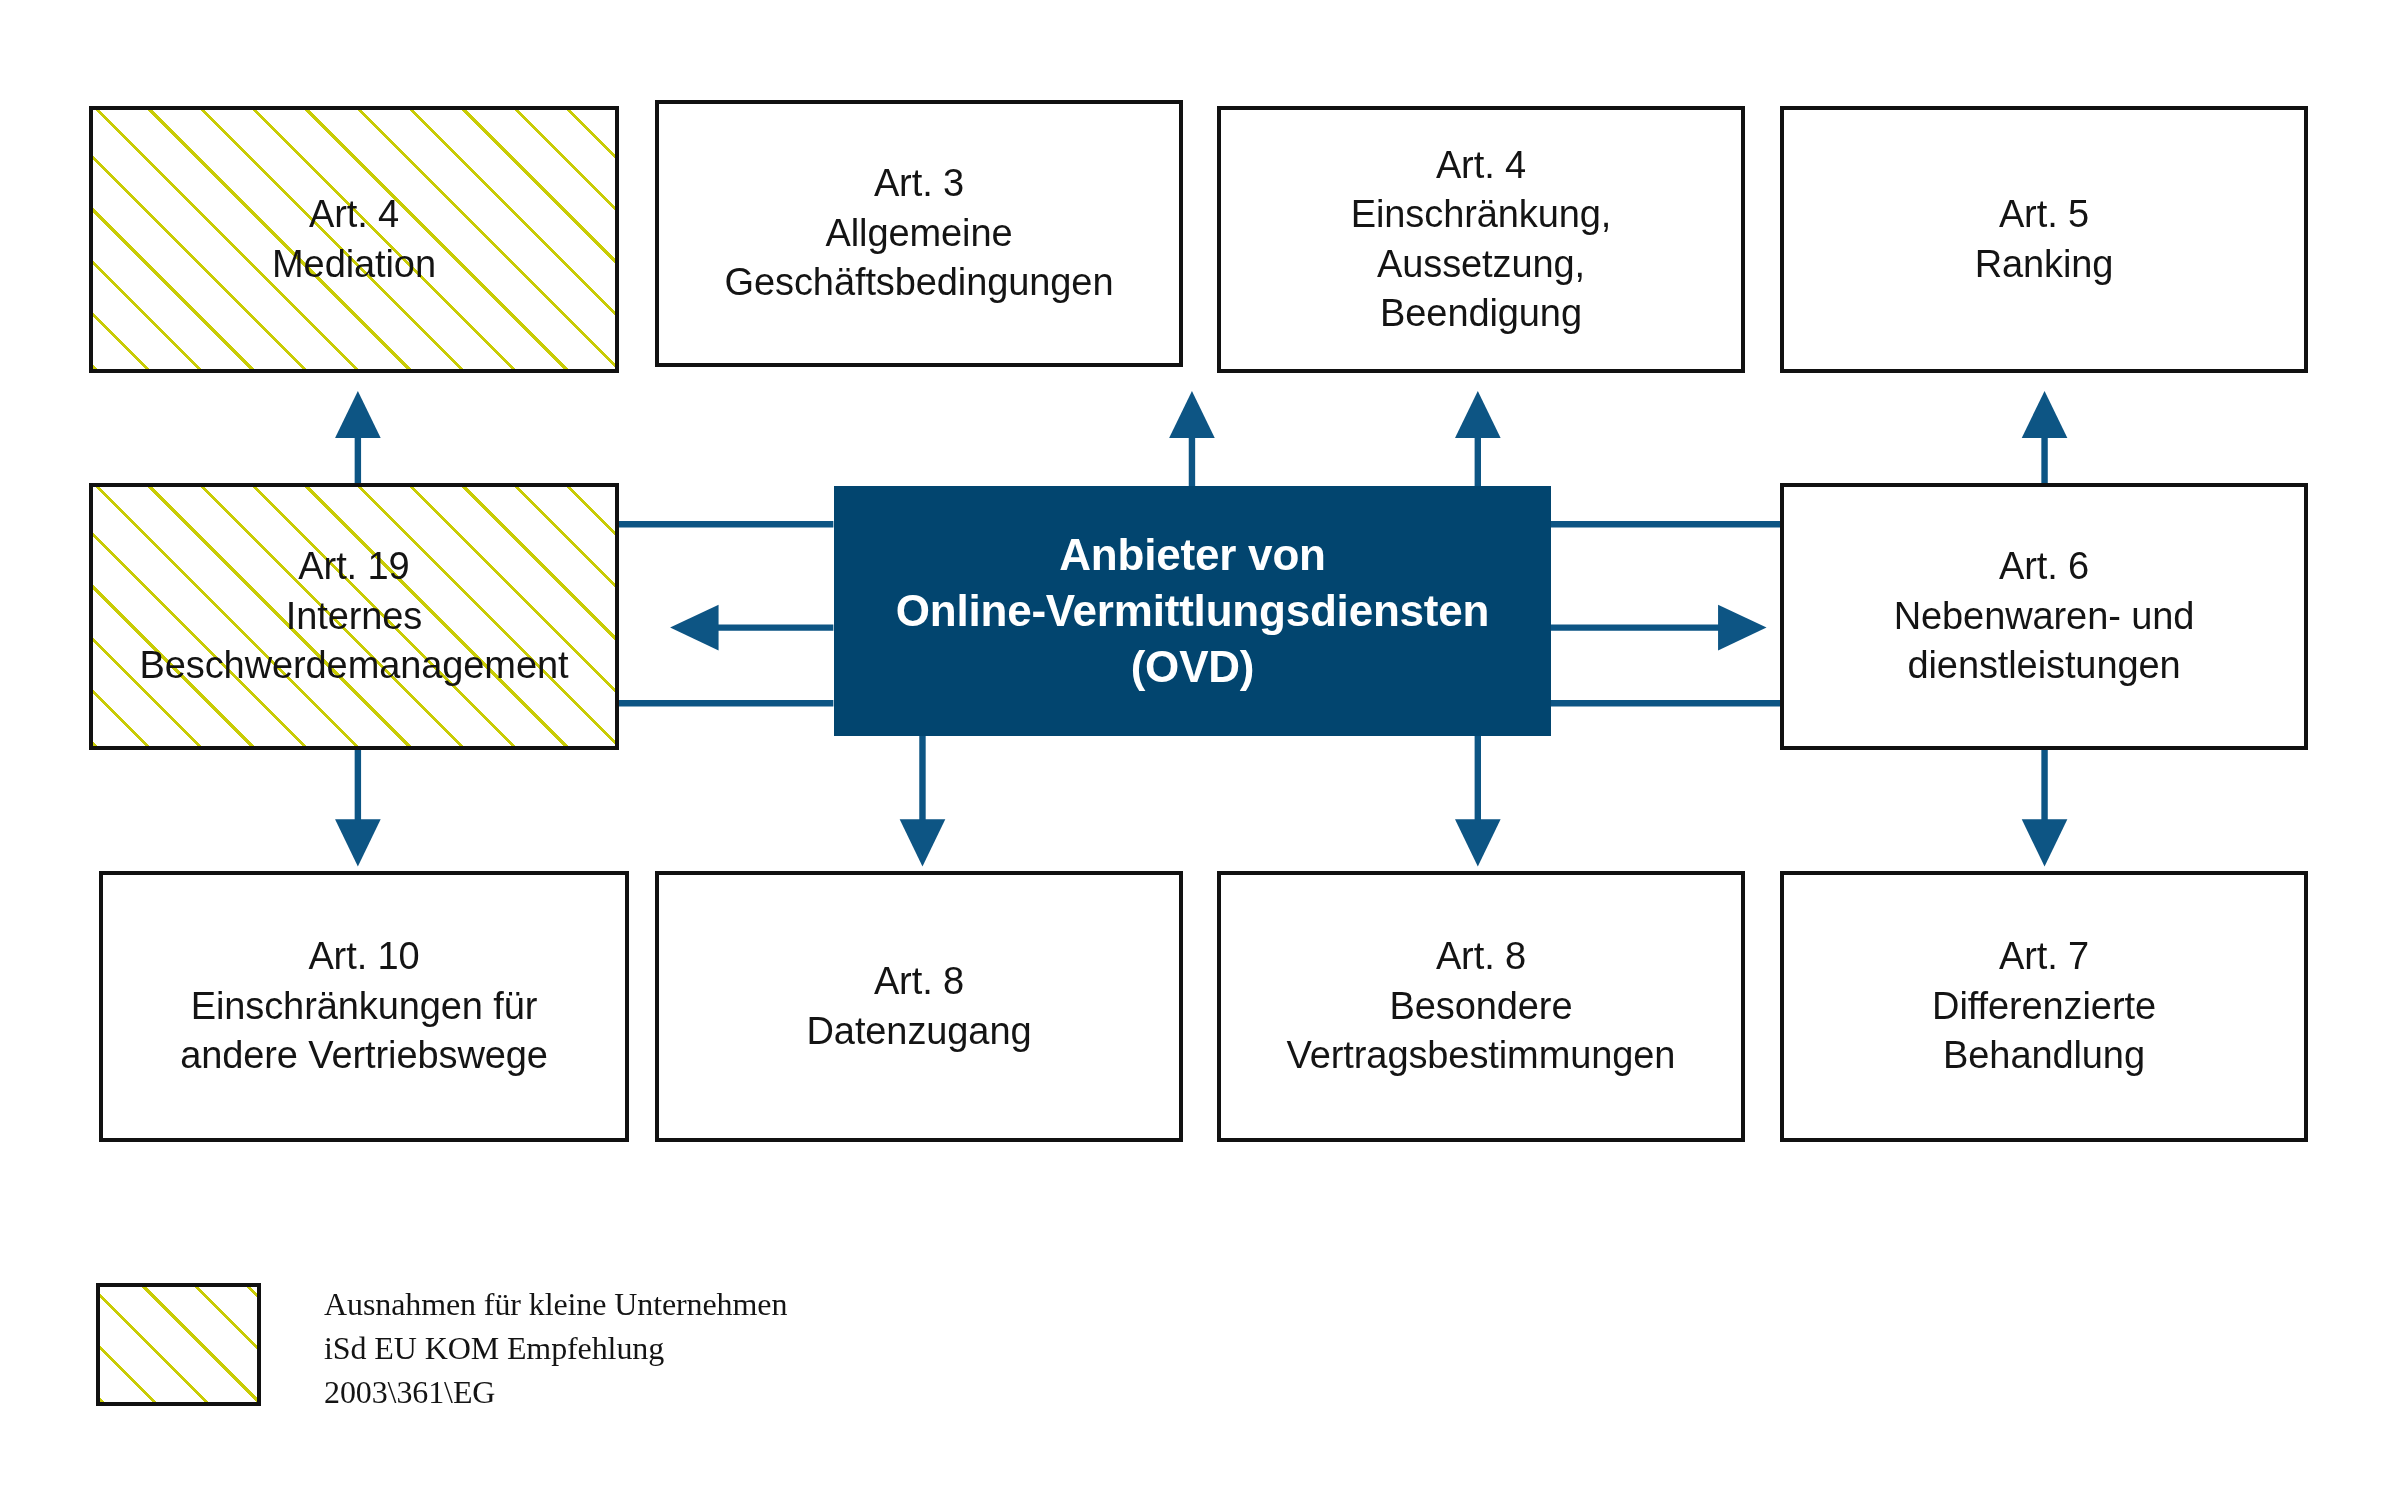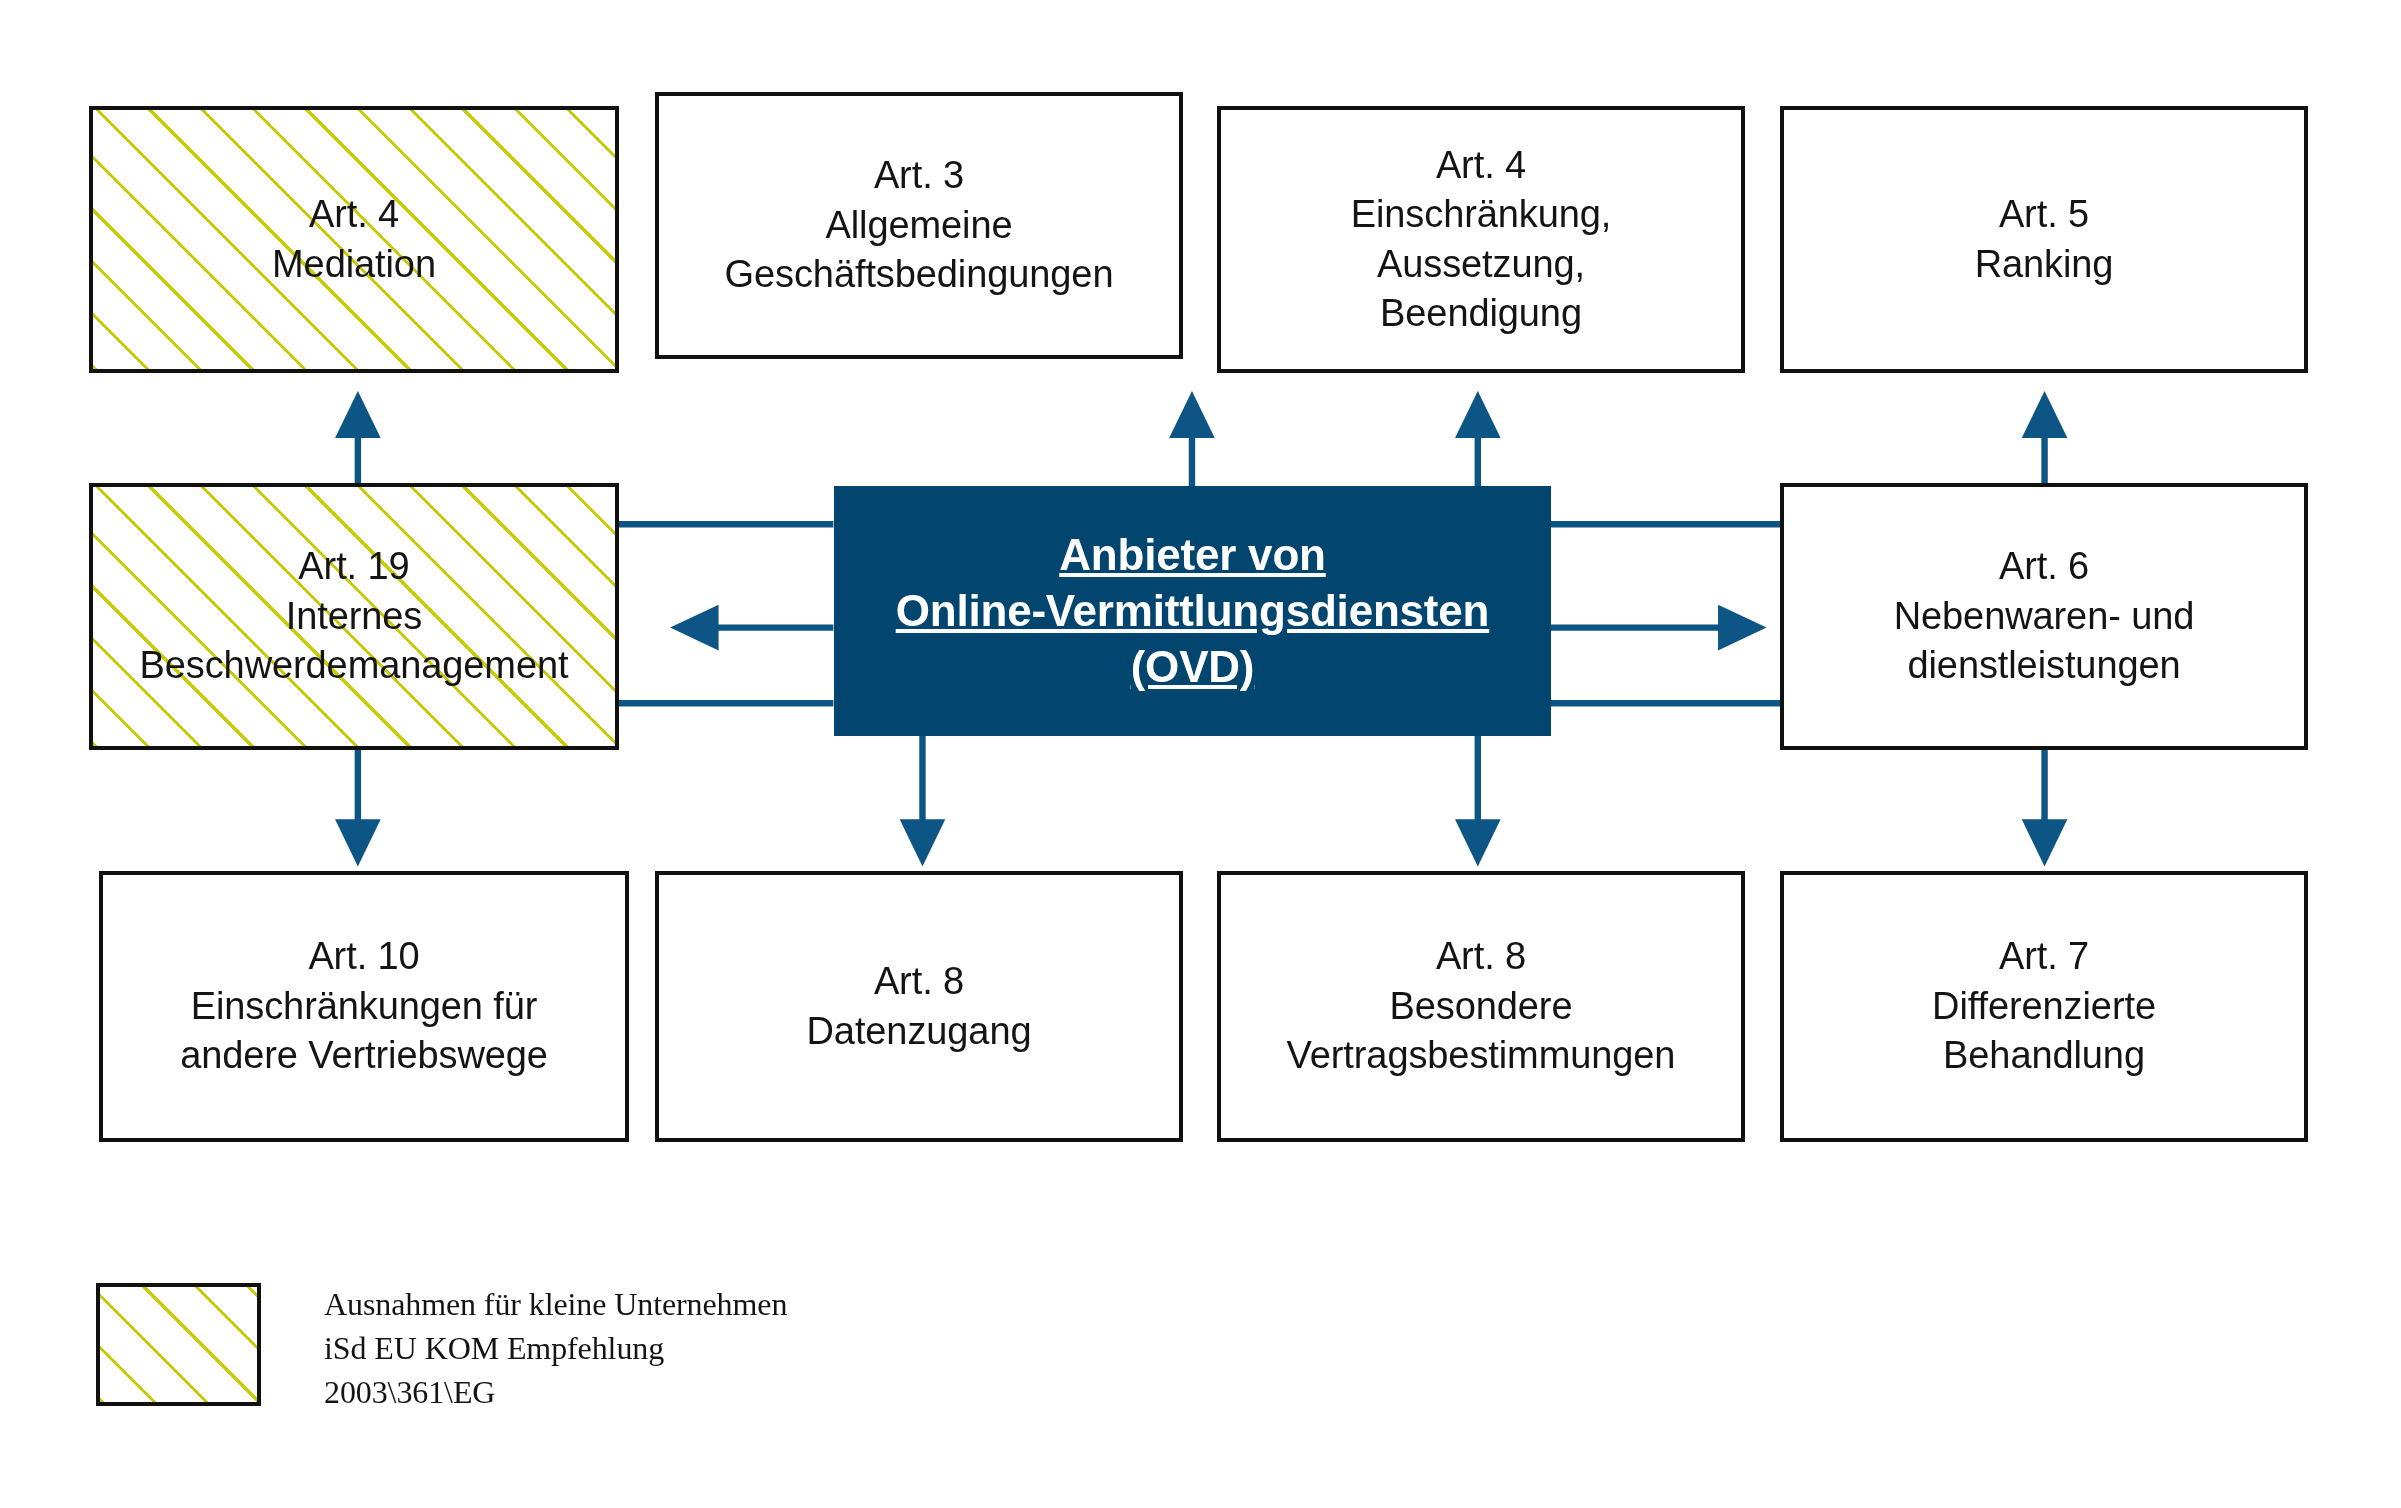--- a/index.html
+++ b/index.html
@@ -65,21 +65,20 @@
     text-align: center;
   }
   .center-text {
     font-family: "Liberation Sans", sans-serif;
     font-size: 44px;
     font-weight: bold;
     line-height: 1.28;
     color: #ffffff;
     white-space: pre-line;
     letter-spacing: -0.2px;
-    text-decoration: underline;
   }
   .legend-swatch {
     position: absolute;
     box-sizing: border-box;
     border: 4.3px solid #111111;
     background-color: #ffffff;
     background-image: repeating-linear-gradient(
       45deg,
       #c9cc05 0px,
       #c9cc05 2.9px,
@@ -141,21 +140,21 @@
       <path d="M 2175,986 L 2868,986 L 2868,1160"></path>
       <polygon points="2868,1215 2900,1149 2836,1149" fill="#0d5584" stroke="none"></polygon>
     </g>
   </svg>
 
   <div class="node-box hatched" style="left:89px; top:106px; width:530px; height:267px;">
     <div class="node-text">Art. 4
 Mediation</div>
   </div>
 
-  <div class="node-box" style="left:655px; top:92px; width:528px; height:267px;">
+  <div class="node-box" style="left:655px; top:100px; width:528px; height:267px;">
     <div class="node-text">Art. 3
 Allgemeine
 Geschäftsbedingungen</div>
   </div>
 
   <div class="node-box" style="left:1217px; top:106px; width:528px; height:267px;">
     <div class="node-text">Art. 4
 Einschränkung,
 Aussetzung,
 Beendigung</div>

